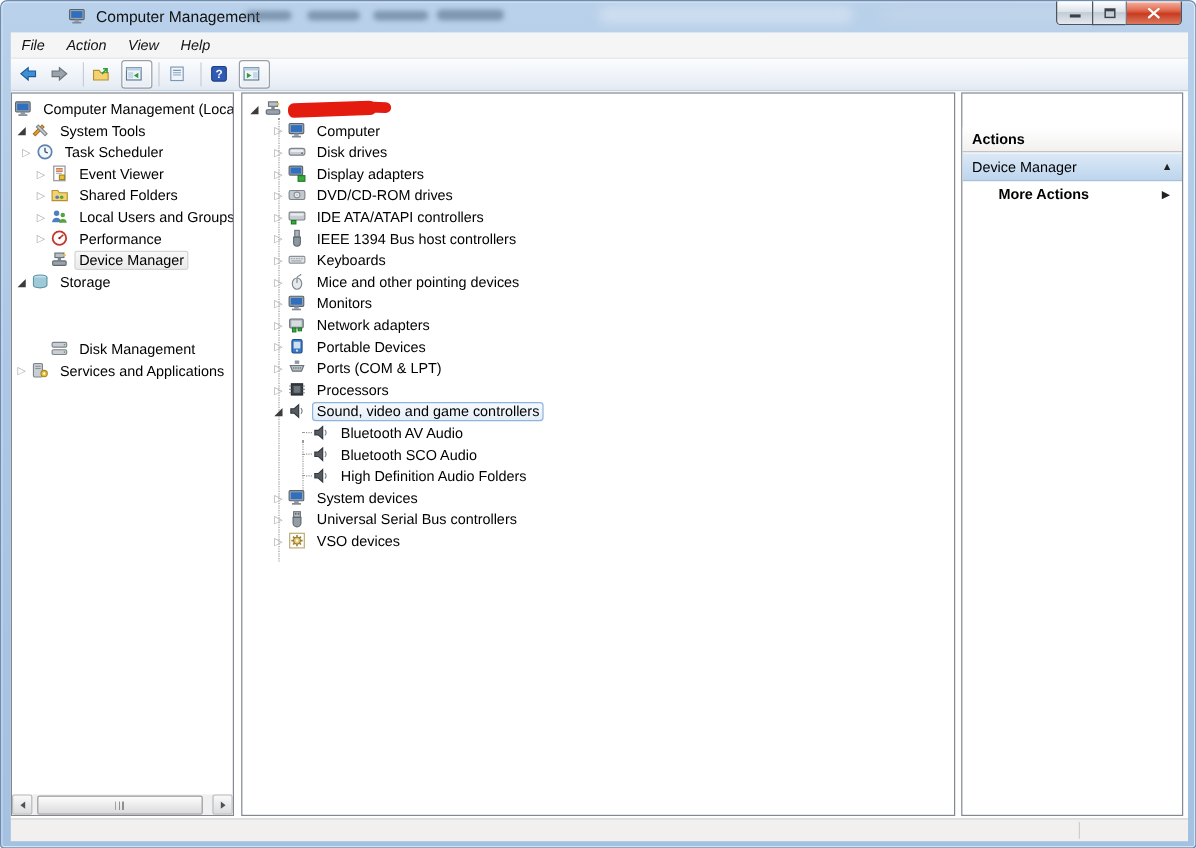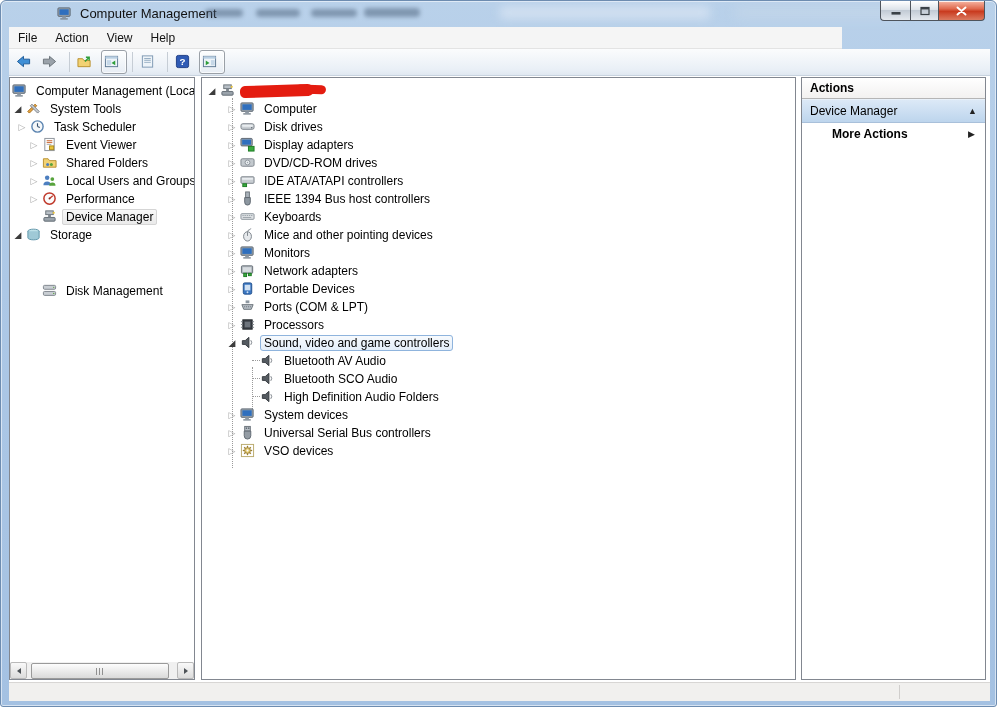--- a/index.html
+++ b/index.html
@@ -17,21 +17,21 @@
   .s4{left:319px;top:7px;width:56px;height:9px;background:rgba(72,94,120,.50);filter:blur(2px);}
   .s5{left:455px;top:5px;width:210px;height:13px;background:rgba(215,228,242,.8);filter:blur(5px);}
   .s6{left:690px;top:5px;width:170px;height:13px;background:rgba(200,216,234,.55);filter:blur(6px);}
   .caption-buttons{position:absolute;top:0;right:11px;display:flex;}
   .cap{height:19px;border:1px solid #4e545c;border-top:none;display:flex;align-items:center;justify-content:center;background:linear-gradient(#ffffff,#dde3ea 45%,#c2cbd5 50%,#e4e9ef);box-shadow:inset 0 1px 0 rgba(255,255,255,.8);}
   .cap.min{width:29px;border-radius:0 0 0 4px;border-right:none;}
   .cap.max{width:27px;border-right:none;}
   .cap.close{width:45px;border-radius:0 0 4px 0;background:linear-gradient(#f6b7a5,#e06b50 40%,#c93b1f 55%,#db7a60);}
 
   
-  .menubar{position:absolute;left:8px;top:26px;width:833px;height:21px;background:#f5f5f5;border-bottom:1px solid #e3e3e3;display:flex;align-items:center;}
+  .menubar{position:absolute;left:8px;top:26px;width:981px;height:21px;background:#f5f5f5;border-bottom:1px solid #e3e3e3;display:flex;align-items:center;font-style:italic;}
   .menu-item{padding:2px 9px;color:#111;}
 
   
   .toolbar{position:absolute;left:8px;top:48px;width:981px;height:27px;background:linear-gradient(#fbfcfd,#e9eff6 80%,#e0e8f1);border-bottom:1px solid #c8d3df;display:flex;align-items:center;padding-left:4px;box-sizing:border-box;}
   .tbtn{width:24px;height:22px;display:flex;align-items:center;justify-content:center;margin:0 1px;}
   .tbtn.framed{border:1px solid #9aa0a7;border-radius:3px;background:linear-gradient(#fdfefe,#e7edf4);box-shadow:inset 0 0 0 1px rgba(255,255,255,.7);}
   .tsep{width:1px;height:20px;background:#c6cdd5;margin:0 4px;}
 
   
   .client{position:absolute;left:8px;top:75px;width:981px;height:606px;background:#fff;}
@@ -51,21 +51,21 @@
   #left-tree .trow.sel .lbl{background:linear-gradient(#f8f8f8,#eaeaea);border-color:#d5d5d5;}
   #device-tree .trow.sel .lbl{background:linear-gradient(#f7fafd,#e4eef9);border-color:#8fb4dd;border-radius:3px;}
   .redaction{display:inline-block;vertical-align:middle;width:74px;height:12px;background:#e41c10;border-radius:7px 9px 8px 7px;transform:rotate(-2deg);position:relative;top:0px;}
   .redaction::after{content:'';position:absolute;right:-12px;top:1px;width:30px;height:9px;background:#e41c10;border-radius:6px;transform:rotate(4deg);}
   .vline{position:absolute;border-left:1px dotted #9a9a9a;width:0;}
   .v1{left:30px;top:20px;height:370px;}
   .v2{left:50px;top:289px;height:48px;}
   #device-tree .trow.stub::before{content:'';position:absolute;left:50px;top:9px;width:8px;border-top:1px dotted #9a9a9a;}
 
   
-  .actions-header{height:20px;line-height:20px;padding-left:8px;font-weight:bold;background:linear-gradient(#ffffff,#f2f1f0);border-bottom:1px solid #b5b5b5;}
+  .actions-header{height:20px;line-height:20px;padding-left:8px;font-weight:bold;background:linear-gradient(#ffffff,#f2f1f0);border-bottom:1px solid #b5b5b5;margin-top:28px;}
   .actions-section{height:22px;line-height:22px;padding:0 8px;background:linear-gradient(#dcE9f7,#bdd5ed);border-top:1px solid #e8f1fa;border-bottom:1px solid #a9c0da;display:flex;justify-content:space-between;align-items:center;}
   .actions-item{height:22px;line-height:22px;padding:0 10px 0 30px;display:flex;justify-content:space-between;align-items:center;font-weight:bold;}
   .tri-up,.tri-right{font-size:9px;color:#222;}
 
   
   .hscroll{position:absolute;left:0;bottom:0;width:184px;height:17px;background:#f0f0f0;display:flex;align-items:center;}
   .sb-btn{width:17px;height:17px;background:linear-gradient(#f9f9f9,#dcdcdc);border:1px solid #b9b9b9;box-sizing:border-box;display:flex;align-items:center;justify-content:center;border-radius:2px;}
   .sb-track{flex:1;height:17px;position:relative;}
   .sb-thumb{position:absolute;left:4px;top:1px;width:136px;height:14px;background:linear-gradient(#fdfdfd,#dadada);border:1px solid #9a9a9a;border-radius:2px;display:flex;align-items:center;justify-content:center;}
   .grip{width:9px;height:7px;background:repeating-linear-gradient(90deg,#909090 0 1px,transparent 1px 3px);}
@@ -241,20 +241,27 @@
           <div class="trow" style="padding-left: 2px;"><span class="expander expanded">◢</span><span class="icon"><svg width="15" height="15" viewBox="0 0 16 16">
                 <ellipse cx="8" cy="4.5" rx="6" ry="2.2" fill="#bfe1e8" stroke="#5d93a8"></ellipse>
                 <path d="M2 4.5 v7 a6 2.2 0 0 0 12 0 v-7" fill="#9fc9d6" stroke="#5d93a8"></path>
               </svg></span><span class="lbl">Storage</span></div>
           <div class="trow" style="padding-left: 18px; margin-top: 38px;"><span class="expander none"></span><span class="icon"><svg width="15" height="15" viewBox="0 0 16 16">
                 <rect x="1.5" y="2.5" width="13" height="4.2" rx="1.2" fill="#c9ced3" stroke="#7c838b"></rect>
                 <rect x="1.5" y="9" width="13" height="4.2" rx="1.2" fill="#c9ced3" stroke="#7c838b"></rect>
                 <circle cx="12.5" cy="4.6" r="0.7" fill="#57a33c"></circle>
                 <circle cx="12.5" cy="11.1" r="0.7" fill="#57a33c"></circle>
               </svg></span><span class="lbl">Disk Management</span></div>
+          <div class="trow" style="padding-left: 2px;"><span class="expander collapsed">▷</span><span class="icon"><svg width="15" height="15" viewBox="0 0 16 16">
+                <rect x="2" y="2" width="8" height="12" rx="1" fill="#c9ced3" stroke="#7c838b"></rect>
+                <line x1="3.5" y1="4.5" x2="8.5" y2="4.5" stroke="#8a9199"></line>
+                <line x1="3.5" y1="6.5" x2="8.5" y2="6.5" stroke="#8a9199"></line>
+                <circle cx="11.5" cy="11" r="2.8" fill="#e8c33c" stroke="#a8871c"></circle>
+                <circle cx="11.5" cy="11" r="1" fill="#fff"></circle>
+              </svg></span><span class="lbl">Services and Applications</span></div>
         </div>
       <div class="hscroll">
         <div class="sb-btn">
             <span class="tri-l"></span>
           </div>
         <div class="sb-track">
           <div class="sb-thumb">
               <span class="grip"></span>
             </div>
         </div>

